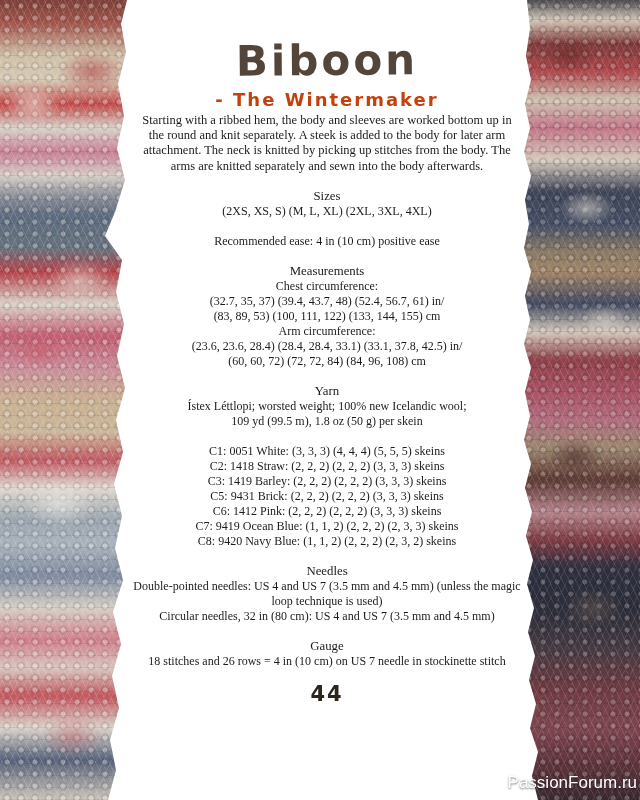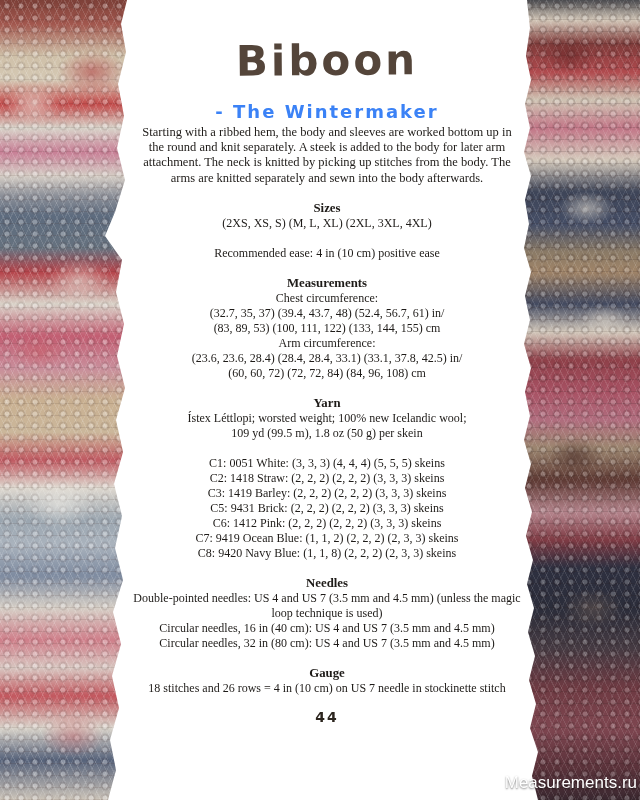--- a/index.html
+++ b/index.html
@@ -67,35 +67,35 @@
     position:absolute;left:131px;top:0;width:392px;height:764px;
     text-align:center;color:#1e1b18;z-index:2;
   }
   .title{
     margin-top:36px;
     font-family:"DejaVu Sans", sans-serif;
     font-size:42px;font-weight:600;color:#54453a;letter-spacing:3px;
     transform:rotate(-0.5deg);
   }
   .subtitle{
-    margin-top:16px;
+    margin-top:4px;
     font-family:"DejaVu Sans", sans-serif;
-    font-size:18px;font-weight:600;color:#3b82f6;letter-spacing:2px;
+    font-size:18px;font-weight:600;color:#c2410c;letter-spacing:2px;
   }
   .intro{
     margin:3px auto 0;width:380px;
     font-size:12.5px;line-height:15.2px;
   }
-  .sec-h{margin-top:15px;font-weight:bold;font-size:12.8px;line-height:15px;}
+  .sec-h{margin-top:15px;font-weight:normal;font-size:12.8px;line-height:15px;}
   .sec-line{font-size:12px;line-height:15px;}
   .spacer{height:15px;}
   .page-number{
     margin-top:13px;
     font-family:"DejaVu Sans", sans-serif;
-    font-size:14px;font-weight:600;color:#2c251e;letter-spacing:2px;
+    font-size:21px;font-weight:600;color:#2c251e;letter-spacing:2px;
   }
   .watermark{
     position:absolute;right:3px;bottom:7px;z-index:5;
     font-family:"Liberation Sans", sans-serif;
     font-size:17px;color:#ffffff;
     text-shadow:0 1px 2px rgba(0,0,0,0.55);
   }
 </style>
 </head>
 <body>
@@ -127,29 +127,28 @@
         <div class="sec-h">Yarn</div>
         <div class="sec-line">Ístex Léttlopi; worsted weight; 100% new Icelandic wool;</div>
         <div class="sec-line">109 yd (99.5 m), 1.8 oz (50 g) per skein</div>
         <div class="spacer"></div>
         <div class="sec-line">C1: 0051 White: (3, 3, 3) (4, 4, 4) (5, 5, 5) skeins</div>
         <div class="sec-line">C2: 1418 Straw: (2, 2, 2) (2, 2, 2) (3, 3, 3) skeins</div>
         <div class="sec-line">C3: 1419 Barley: (2, 2, 2) (2, 2, 2) (3, 3, 3) skeins</div>
         <div class="sec-line">C5: 9431 Brick: (2, 2, 2) (2, 2, 2) (3, 3, 3) skeins</div>
         <div class="sec-line">C6: 1412 Pink: (2, 2, 2) (2, 2, 2) (3, 3, 3) skeins</div>
         <div class="sec-line">C7: 9419 Ocean Blue: (1, 1, 2) (2, 2, 2) (2, 3, 3) skeins</div>
-        <div class="sec-line">C8: 9420 Navy Blue: (1, 1, 8) (2, 2, 2) (2, 3, 3) skeins</div>
+        <div class="sec-line">C8: 9420 Navy Blue: (1, 1, 2) (2, 2, 2) (2, 3, 2) skeins</div>
       </div>
       <div>
         <div class="sec-h">Needles</div>
         <div class="sec-line">Double-pointed needles: US 4 and US 7 (3.5 mm and 4.5 mm) (unless the magic loop technique is used)</div>
-        <div class="sec-line">Circular needles, 16 in (40 cm): US 4 and US 7 (3.5 mm and 4.5 mm)</div>
         <div class="sec-line">Circular needles, 32 in (80 cm): US 4 and US 7 (3.5 mm and 4.5 mm)</div>
       </div>
       <div>
         <div class="sec-h">Gauge</div>
         <div class="sec-line">18 stitches and 26 rows = 4 in (10 cm) on US 7 needle in stockinette stitch</div>
       </div>
     </div>
   <div class="page-number">44</div>
 </div>
 
-<div class="watermark">Measurements.ru</div>
+<div class="watermark">PassionForum.ru</div>
 
 </body></html>

